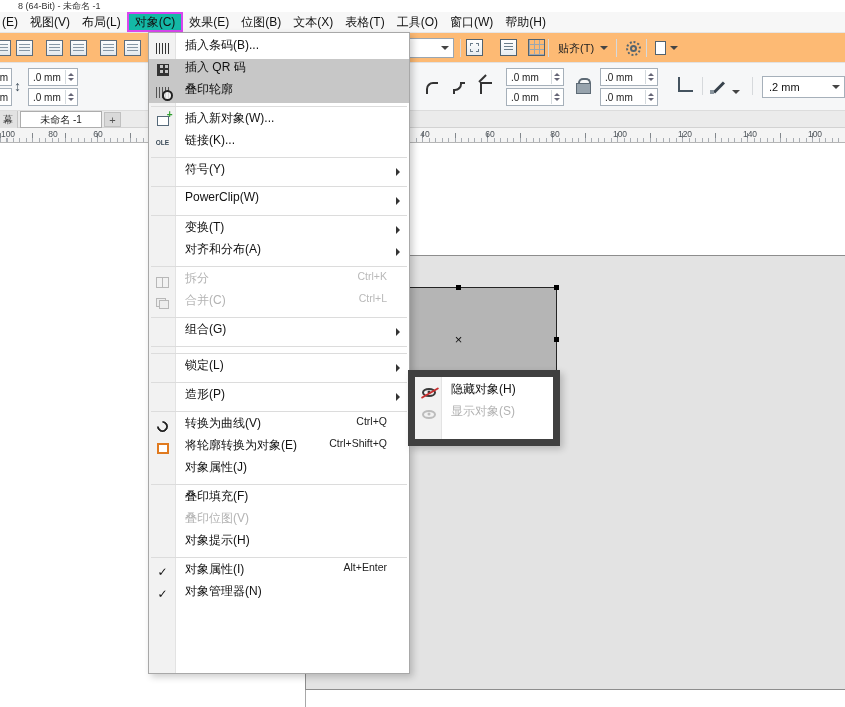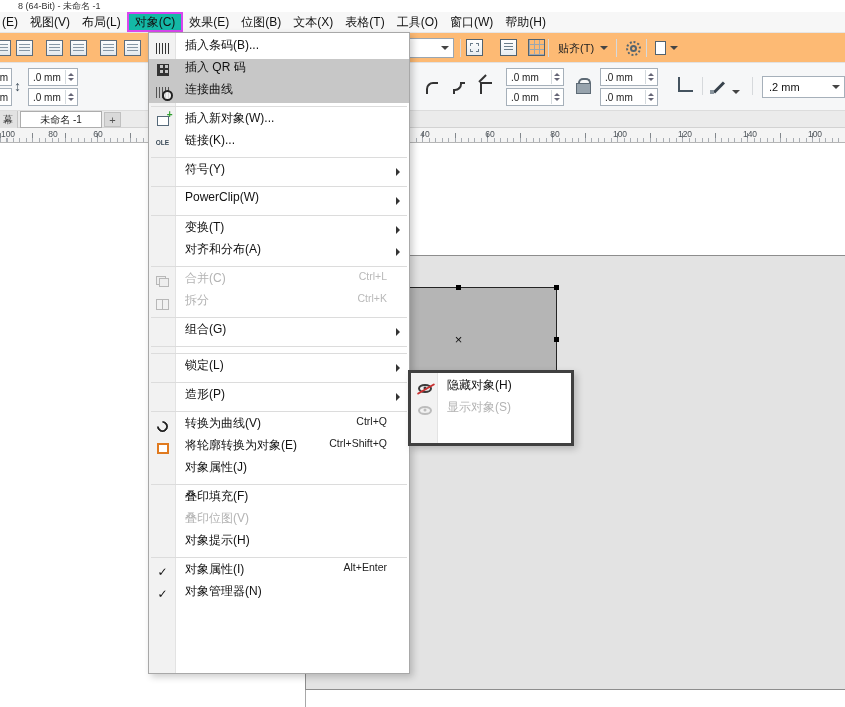--- a/index.html
+++ b/index.html
@@ -117,21 +117,21 @@
   .icon-break-apart-icon::after{content:"";position:absolute;right:0;top:1px;width:5px;height:9px;border:1px solid #b8b8b8}
   .icon-to-curves-icon{width:11px;height:11px;border:2px solid #222;border-radius:50%;border-top-color:transparent;transform:rotate(-45deg)}
   .icon-outline-to-object-icon{width:12px;height:11px;border:2px solid #e07a1f;background:#fff}
   .eye{width:14px;height:9px;border:2px solid #3a3a3a;border-radius:50%}
   .eye::before{content:"";position:absolute;left:50%;top:50%;transform:translate(-50%,-50%);width:3px;height:3px;border-radius:50%;background:#3a3a3a}
   .icon-hide-object-icon::after{content:"";position:absolute;left:-4px;top:2px;width:20px;height:2px;background:#c92f2f;transform:rotate(-30deg);border-radius:1px}
   .eye.gray{border-color:#bcbcbc}
   .eye.gray::before{background:#bcbcbc}
 
   
-  .submenu{position:absolute;left:408px;top:370px;width:166px;height:76px;background:#fff;border:3px solid #404040;box-shadow:3px 3px 7px rgba(0,0,0,.2);z-index:21}
+  .submenu{position:absolute;left:408px;top:370px;width:152px;height:76px;background:#fff;border:7px solid #404040;box-shadow:3px 3px 7px rgba(0,0,0,.2);z-index:21}
 </style>
 </head>
 <body>
 
 <div id="screen">
 
   <div class="titlebar">
     <span>8 (64-Bit) - 未命名 -1</span>
   </div>
 
@@ -303,21 +303,21 @@
         <div class="mi emphasis">
           <span class="gi">
             <span class="ic icon-qr-icon"></span>
           </span>
           <span class="lab">插入 QR 码</span>
         </div>
         <div class="mi emphasis">
           <span class="gi">
             <span class="ic icon-verify-barcode-icon"></span>
           </span>
-          <span class="lab">连接曲线</span>
+          <span class="lab">叠印轮廓</span>
         </div>
         <div class="sep"></div>
         <div class="mi">
           <span class="gi">
             <span class="ic icon-new-object-icon"></span>
           </span>
           <span class="lab">插入新对象(W)...</span>
         </div>
         <div class="mi">
           <span class="gi">
@@ -342,33 +342,33 @@
           <span class="gi"></span>
           <span class="lab">变换(T)</span>
           <span class="arr"></span>
         </div>
         <div class="mi">
           <span class="gi"></span>
           <span class="lab">对齐和分布(A)</span>
           <span class="arr"></span>
         </div>
         <div class="sep"></div>
+        <div class="mi disabled">
+          <span class="gi">
+            <span class="ic icon-break-apart-icon"></span>
+          </span>
+          <span class="lab">拆分</span>
+          <span class="sc">Ctrl+K</span>
+        </div>
         <div class="mi disabled">
           <span class="gi">
             <span class="ic icon-combine-icon"></span>
           </span>
           <span class="lab">合并(C)</span>
           <span class="sc">Ctrl+L</span>
-        </div>
-        <div class="mi disabled">
-          <span class="gi">
-            <span class="ic icon-break-apart-icon"></span>
-          </span>
-          <span class="lab">拆分</span>
-          <span class="sc">Ctrl+K</span>
         </div>
         <div class="sep"></div>
         <div class="mi">
           <span class="gi"></span>
           <span class="lab">组合(G)</span>
           <span class="arr"></span>
         </div>
         <div class="sep"></div>
         <div class="sep"></div>
         <div class="mi">

